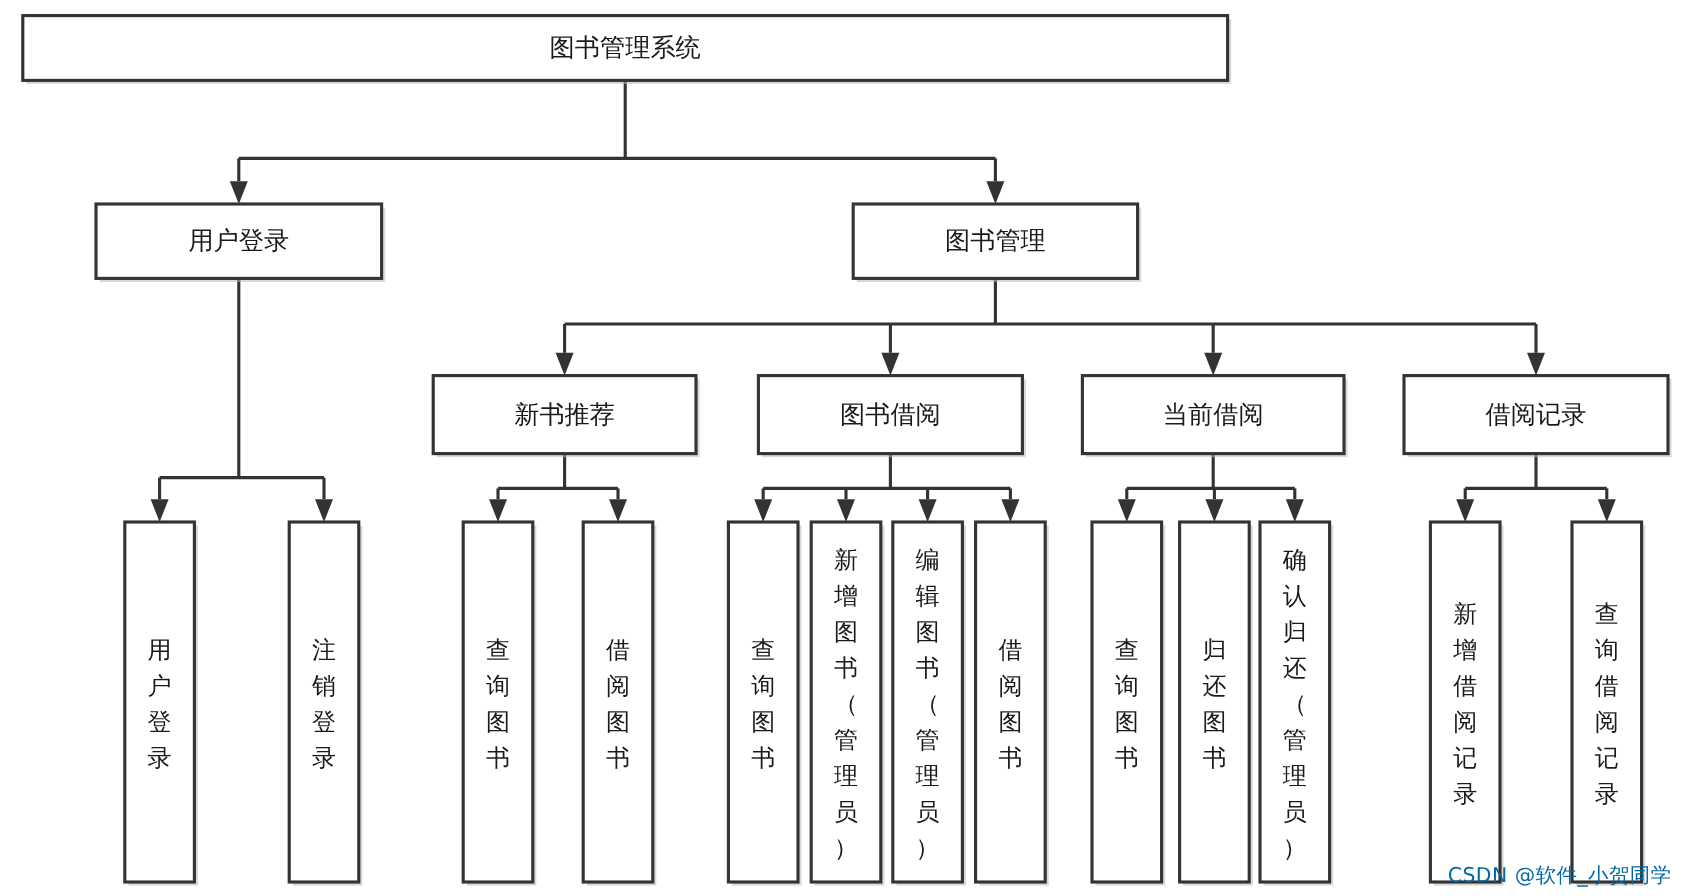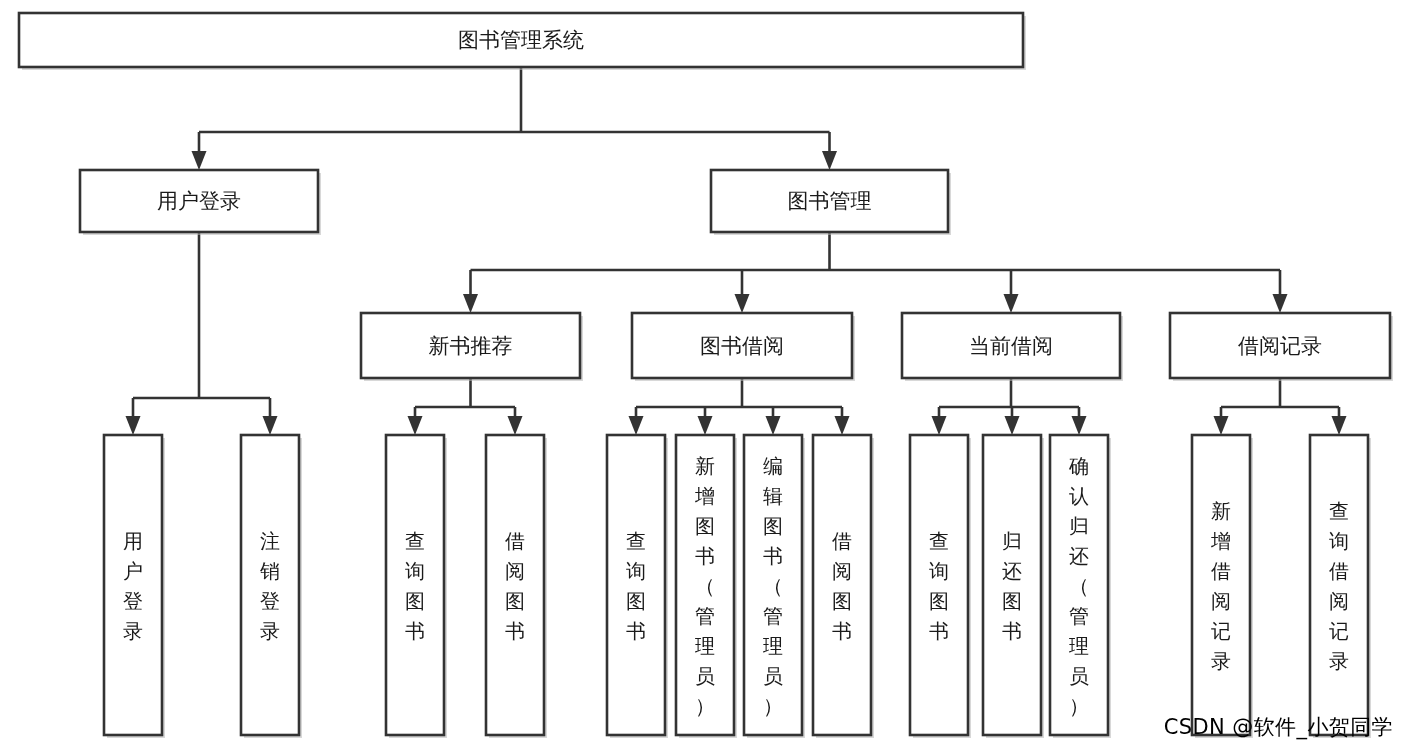--- a/index.html
+++ b/index.html
@@ -56,22 +56,22 @@
     font-family: "DejaVu Sans", "Liberation Sans", sans-serif;
     font-size: 20px;
     fill: #1a1a1a;
     text-anchor: middle;
   }
   .watermark {
     position: absolute;
     right: 12px;
     bottom: 6px;
     font-family: "DejaVu Sans", "Liberation Sans", sans-serif;
-    font-size: 21px;
-    color: #000000;
+    font-size: 17px;
+    color: #0369a1;
     white-space: nowrap;
     letter-spacing: 0.4px;
     pointer-events: none;
     margin-left: 28px;
   }
 </style>
 </head>
 <body>
 
 <div id="diagram-root">

